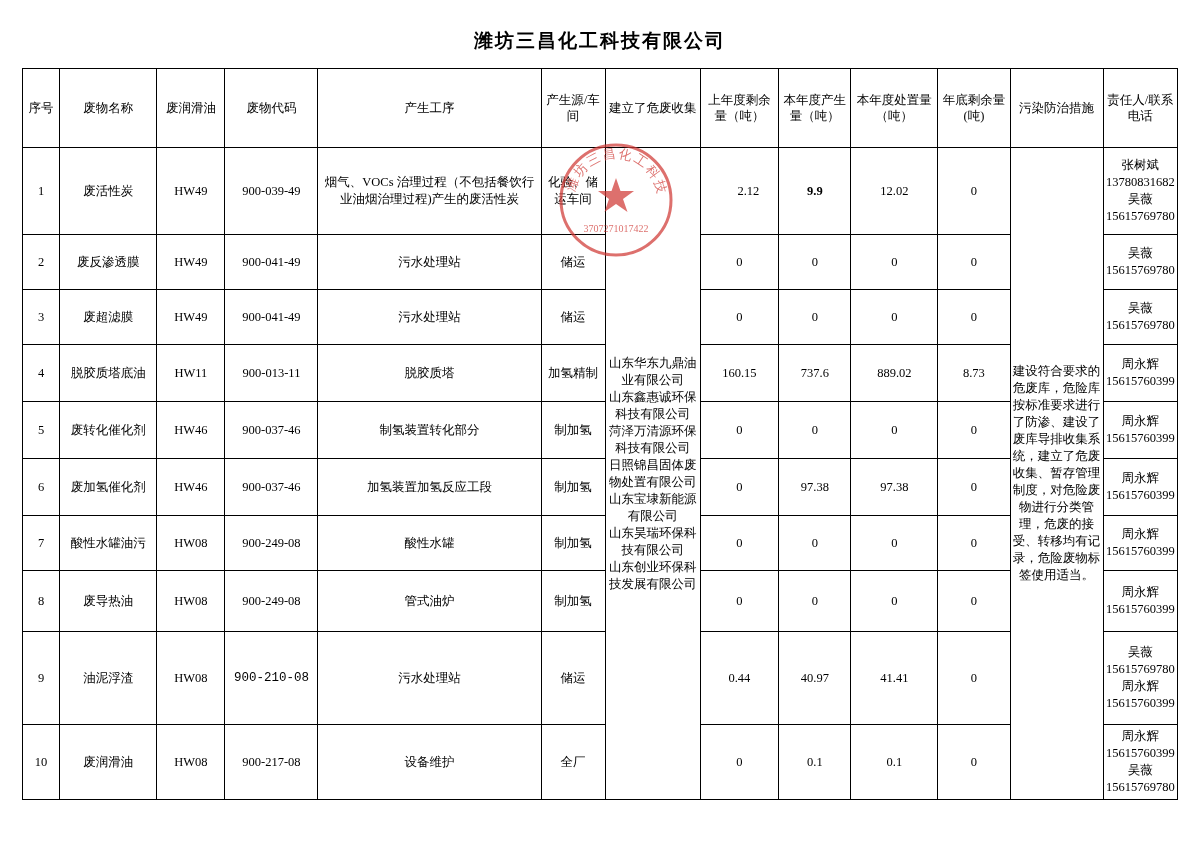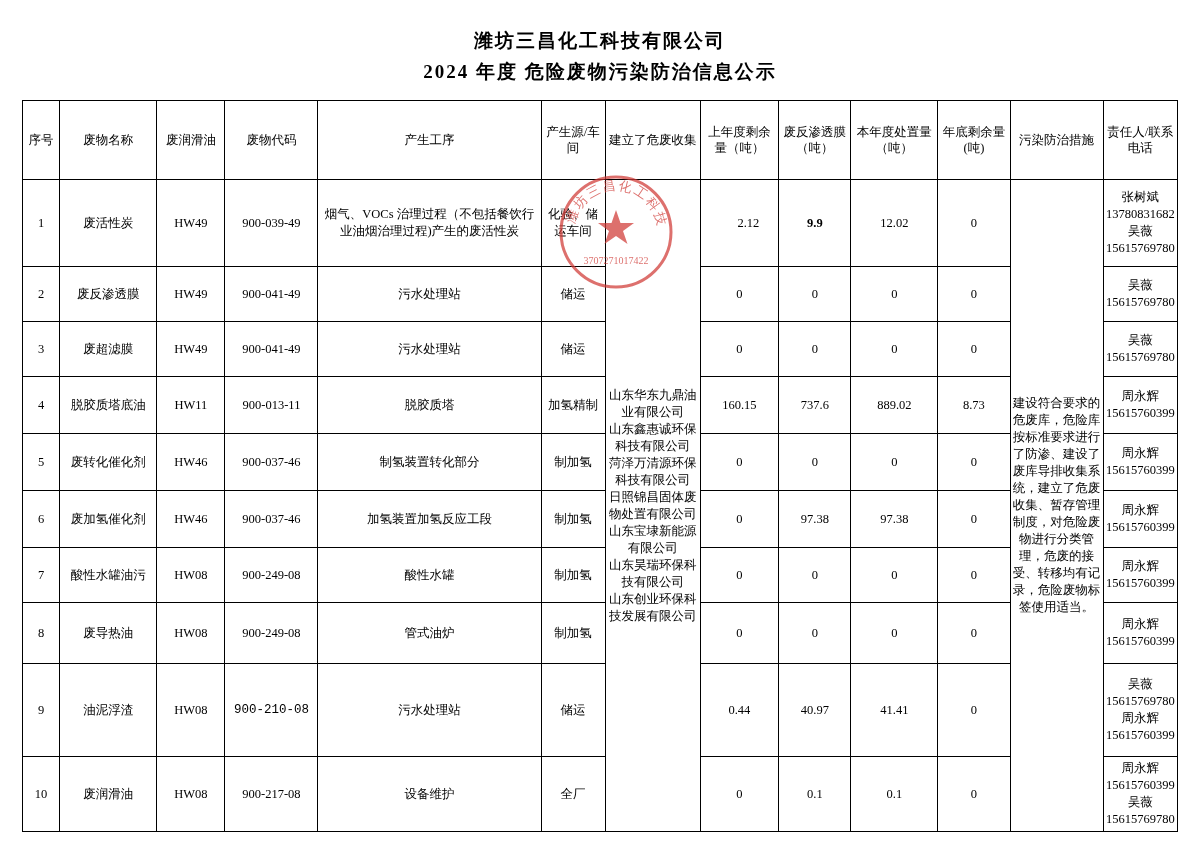--- a/index.html
+++ b/index.html
@@ -111,21 +111,20 @@
   }
   .stamp svg { display: block; }
 </style>
 </head>
 <body>
 
 <div class="page">
 
   <div class="title-block">
     <div class="title-line1">潍坊三昌化工科技有限公司</div>
-    <div class="title-line2">2024 年度 危险废物污染防治信息公示</div>
   </div>
 
   <div class="table-wrap">
 
     <div class="stamp">
       <svg width="120" height="120" viewBox="0 0 120 120">
         <circle cx="60" cy="60" r="55" fill="none" stroke="#d03a36" stroke-width="3"></circle>
         <path d="M60 38 L64.5 51 L78 51 L67 59 L71.5 72 L60 64 L48.5 72 L53 59 L42 51 L55.5 51 Z" fill="#d03a36"></path>
         <path id="arcTop" d="M 18 60 A 42 42 0 0 1 102 60" fill="none"></path>
         <text font-family="'Liberation Serif', serif" font-size="13" fill="#d03a36" letter-spacing="2">
@@ -154,21 +153,21 @@
       <thead>
         <tr>
           <th>序号</th>
           <th>废物名称</th>
           <th>废润滑油</th>
           <th>废物代码</th>
           <th>产生工序</th>
           <th>产生源/车间</th>
           <th>建立了危废收集</th>
           <th>上年度剩余量（吨）</th>
-          <th>废反渗透膜（吨）</th>
+          <th>本年度产生量（吨）</th>
           <th>本年度处置量（吨）</th>
           <th>年底剩余量(吨)</th>
           <th>污染防治措施</th>
           <th>责任人/联系电话</th>
         </tr>
       </thead>
       <tbody id="tbody">
           <tr>
             <td style="height: 82px;">1</td>
             <td style="height: 82px;">废活性炭</td>

